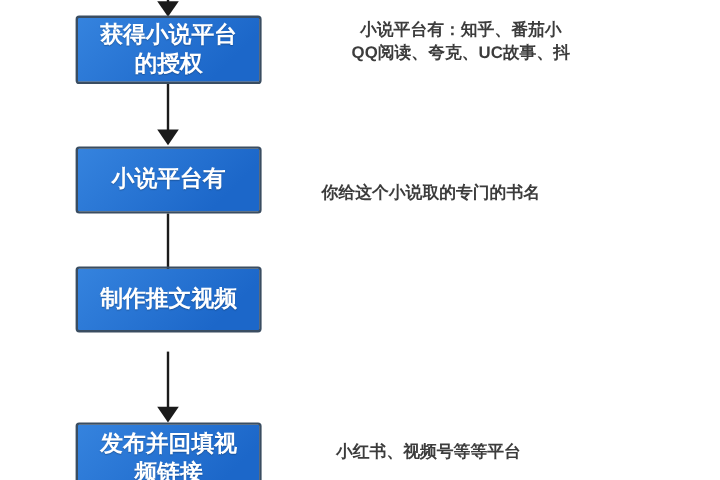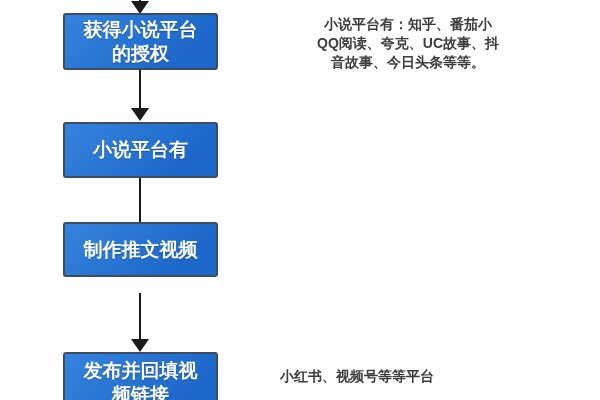--- a/index.html
+++ b/index.html
@@ -41,21 +41,21 @@
   .head0{top:1px;}
   .line1{top:70px;height:39px;}  .head1{top:108px;}
   .line2{top:178px;height:48px;} .head2{top:225px;}
   .line3{top:293px;height:47px;} .head3{top:339px;}
   
   .ann{
     position:absolute;color:var(--ann-text);font-weight:700;
     font-size:14px;line-height:19px;
   }
   .ann div{white-space:nowrap;}
-  .ann1{left:286px;top:15px;width:196px;text-align:center;margin-left:24px;}
+  .ann1{left:286px;top:15px;width:196px;text-align:center;}
   .ann2{left:268px;top:151px;}
   .ann3{left:278px;top:258px;width:146px;}
   .ann3 .center{text-align:center;}
   .ann4{left:280px;top:366px;line-height:21px;}
 </style>
 </head>
 <body>
 
 <div class="screen">
 
@@ -85,23 +85,25 @@
   <div class="ahead head3"></div>
 
   <div class="node box4">
     <span>发布并回填视</span>
     <span>频链接</span>
   </div>
 
   <div class="ann ann1">
     <div>小说平台有：知乎、番茄小</div>
     <div>QQ阅读、夸克、UC故事、抖</div>
-    <div>音故事、今日头条等等。</div>
   </div>
 
+  <div class="ann ann2">
+    <div>你给这个小说取的专门的书名</div>
+  </div>
 
   <div class="ann ann3">
   </div>
 
   <div class="ann ann4">
     <div>小红书、视频号等等平台</div>
   </div>
 
 </div>
 

